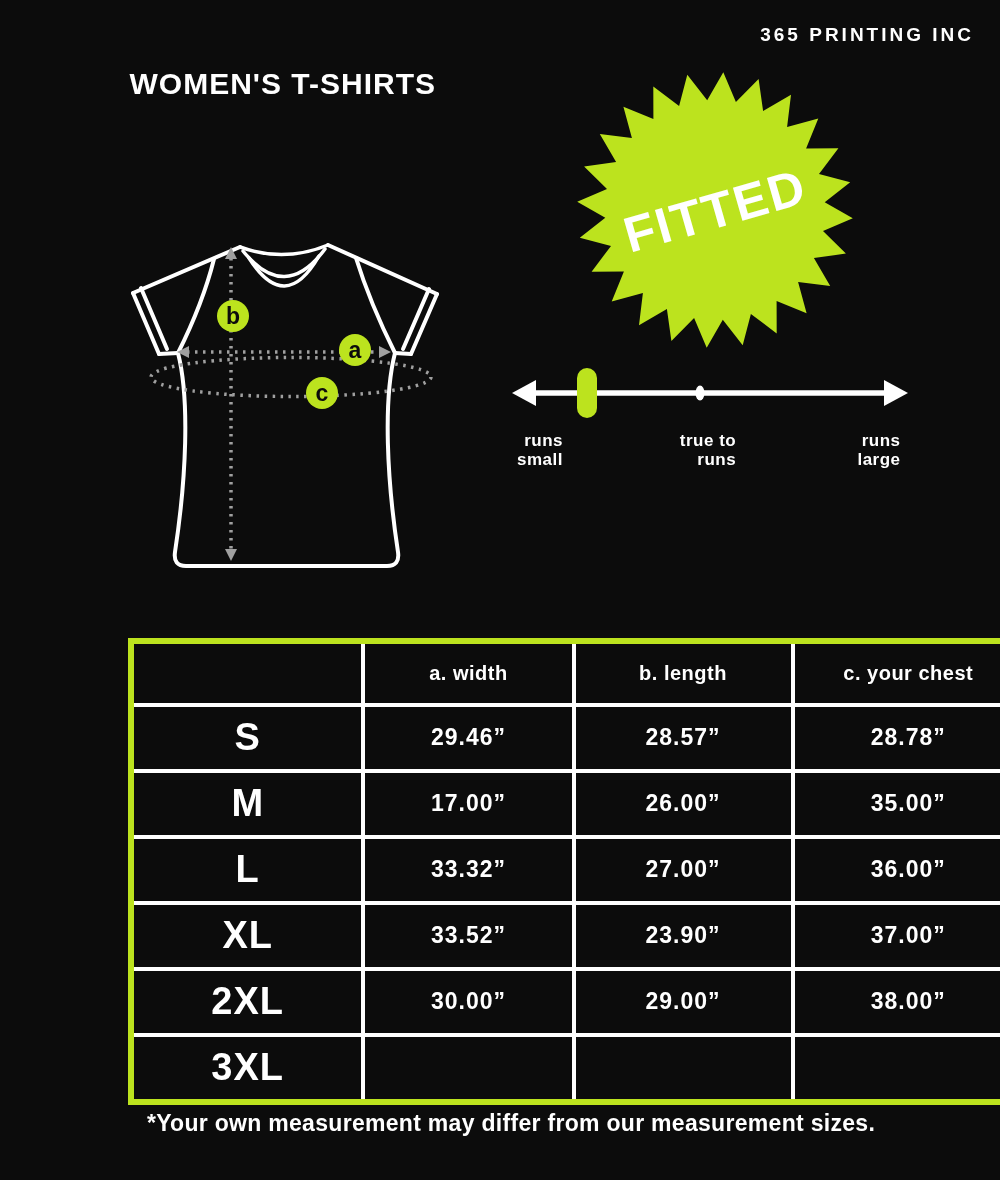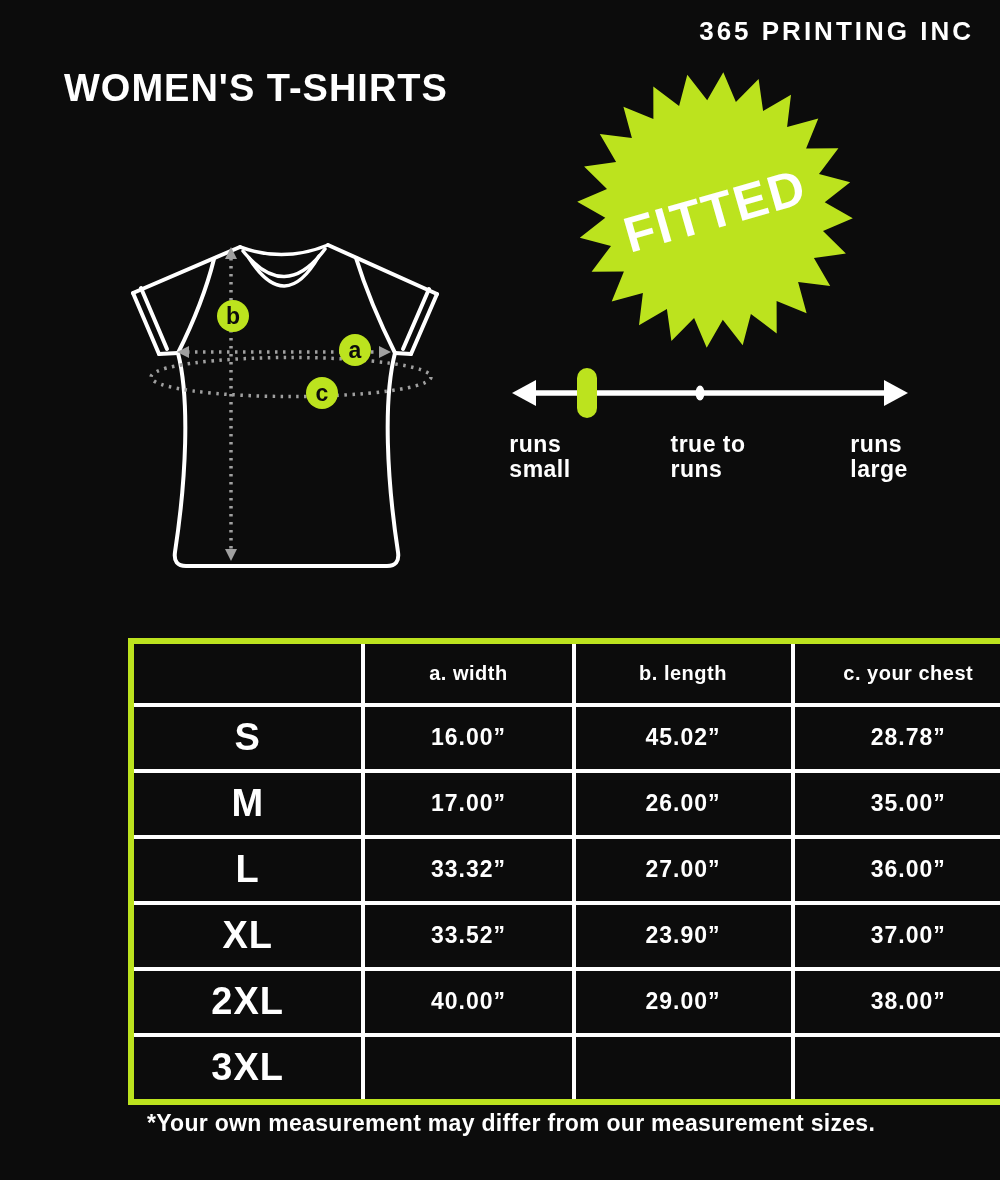--- a/index.html
+++ b/index.html
@@ -4,50 +4,50 @@
 <style>
   :root { --accent:#bce31e; --bg:#0c0c0c; --txt:#ffffff; --dash:#a0a0a0; }
   * { box-sizing:border-box; }
   html,body { margin:0; padding:0; background:var(--bg); }
   .page {
     position:relative; width:1000px; height:1180px; background:var(--bg);
     color:var(--txt); font-family:"Liberation Sans","DejaVu Sans",sans-serif;
     overflow:hidden;
   }
   .brand {
-    position:absolute; top:16px; right:26px;
-    font-size:26px; font-weight:bold; letter-spacing:3px; white-space:nowrap;
+    position:absolute; top:24px; right:26px;
+    font-size:19px; font-weight:bold; letter-spacing:3px; white-space:nowrap;
   }
   .titleblock { position:absolute; left:64px; top:60px; width:372px; }
   .title {
     color:var(--accent); font-size:76px; font-weight:800;
     letter-spacing:1px; line-height:1; white-space:nowrap;
   }
   .subtitle {
-    text-align:right; font-size:38px; font-weight:bold;
+    text-align:right; font-size:30px; font-weight:bold;
     margin-top:7px; letter-spacing:1px; white-space:nowrap;
   }
   .badge { position:absolute; left:565px; top:60px; width:300px; height:300px; }
   .badge-label {
     font-size:50px; font-weight:bold; fill:var(--txt); letter-spacing:2px;
   }
   .accent-svg { fill:var(--accent); }
   .tshirt { position:absolute; left:118px; top:232px; width:336px; height:348px; }
   .shirt-line { stroke:#fff; stroke-width:4; fill:none; stroke-linecap:round; stroke-linejoin:round; }
   .collar-line { stroke:#fff; stroke-width:3.5; fill:none; stroke-linecap:round; }
   .dash-line { stroke:var(--dash); stroke-width:3.5; fill:none; stroke-dasharray:2.5 5.5; }
   .dash-head { fill:var(--dash); }
   .marker-letter {
     fill:#0c0c0c; font-size:23px; font-weight:bold; text-anchor:middle;
     font-family:"Liberation Sans","DejaVu Sans",sans-serif;
   }
   .scale-svg { position:absolute; left:500px; top:355px; width:416px; height:80px; }
   .scale-label {
-    position:absolute; transform:translateX(-50%); text-align:left;
-    font-size:23px; font-weight:bold; line-height:1.1; white-space:pre-line;
+    position:absolute; transform:translateX(-50%); text-align:right;
+    font-size:17px; font-weight:bold; line-height:1.1; white-space:pre-line;
     letter-spacing:0.5px; top:432px;
   }
   .lbl-left { left:540px; }
   .lbl-center { left:708px; }
   .lbl-right { left:879px; }
   .tablewrap { position:absolute; left:128px; top:638px; width:900px; height:467px; }
   table.sizes {
     width:100%; height:100%; border-collapse:collapse;
     border:6px solid var(--accent); table-layout:fixed;
   }
@@ -148,22 +148,22 @@
         <tr>
           <th></th>
           <th>a. width</th>
           <th>b. length</th>
           <th>c. your chest</th>
         </tr>
       </thead>
       <tbody>
         <tr>
           <td class="size">S</td>
-          <td class="val">16.00”</td>
-          <td class="val">45.02”</td>
+          <td class="val">29.46”</td>
+          <td class="val">28.57”</td>
           <td class="val">28.78”</td>
         </tr>
         <tr>
           <td class="size">M</td>
           <td class="val">17.00”</td>
           <td class="val">26.00”</td>
           <td class="val">35.00”</td>
         </tr>
         <tr>
           <td class="size">L</td>
@@ -172,21 +172,21 @@
           <td class="val">36.00”</td>
         </tr>
         <tr>
           <td class="size">XL</td>
           <td class="val">33.52”</td>
           <td class="val">23.90”</td>
           <td class="val">37.00”</td>
         </tr>
         <tr>
           <td class="size">2XL</td>
-          <td class="val">40.00”</td>
+          <td class="val">30.00”</td>
           <td class="val">29.00”</td>
           <td class="val">38.00”</td>
         </tr>
         <tr>
           <td class="size">3XL</td>
           <td class="val"></td>
           <td class="val"></td>
           <td class="val"></td>
         </tr>
       </tbody>

